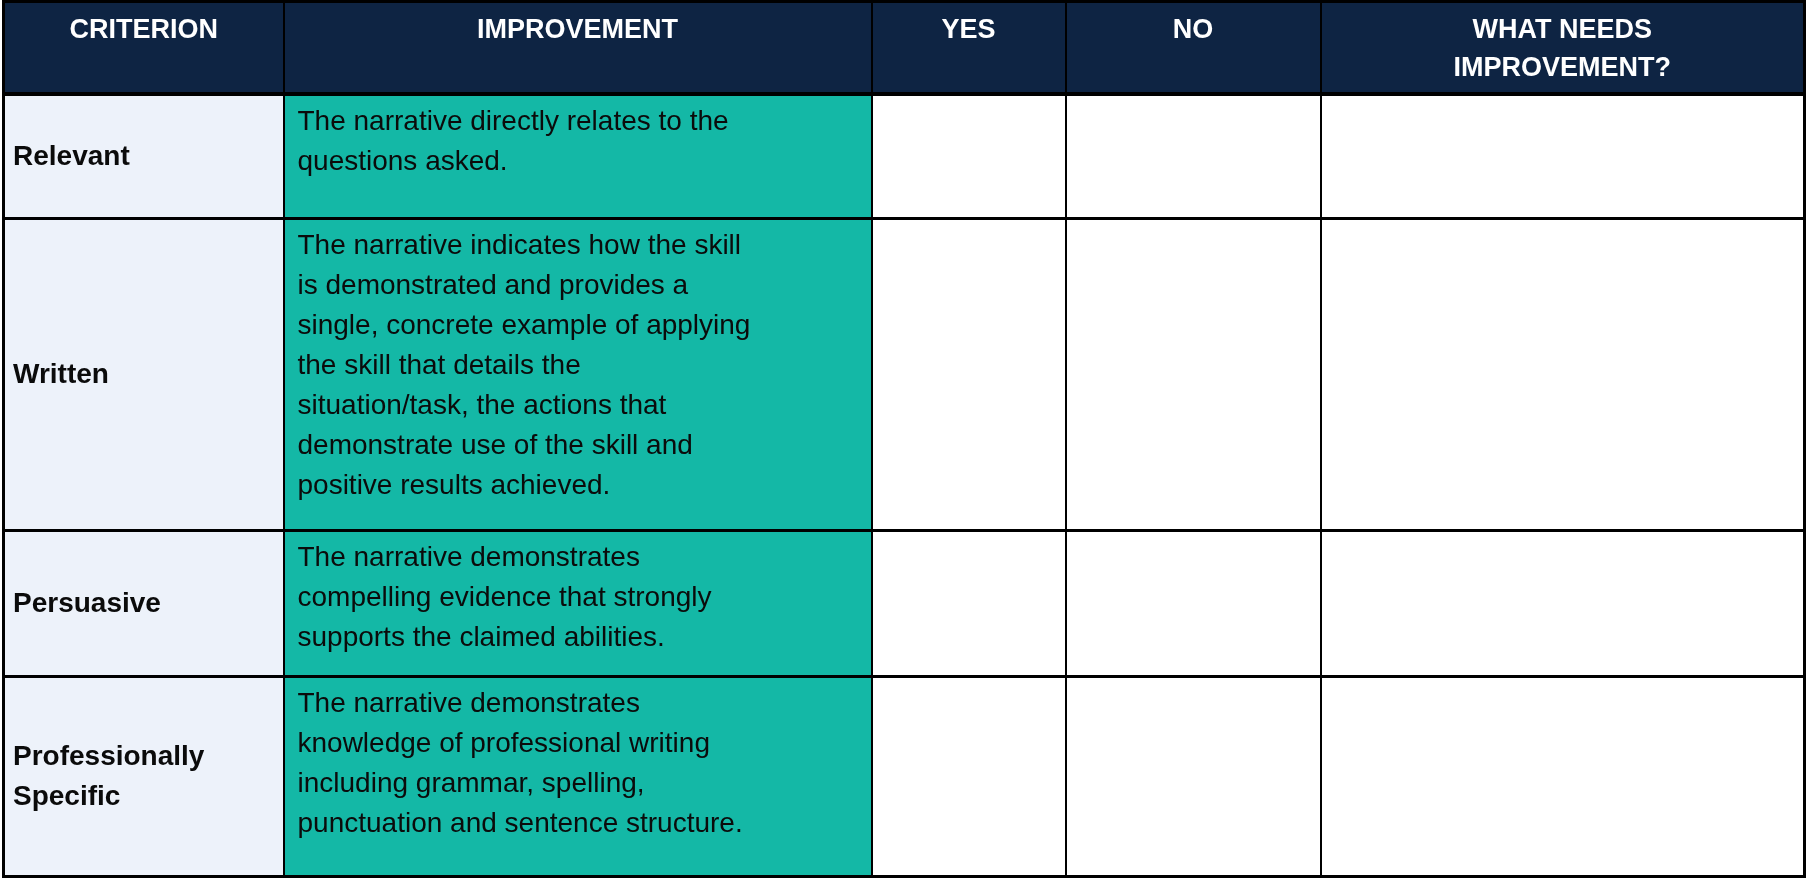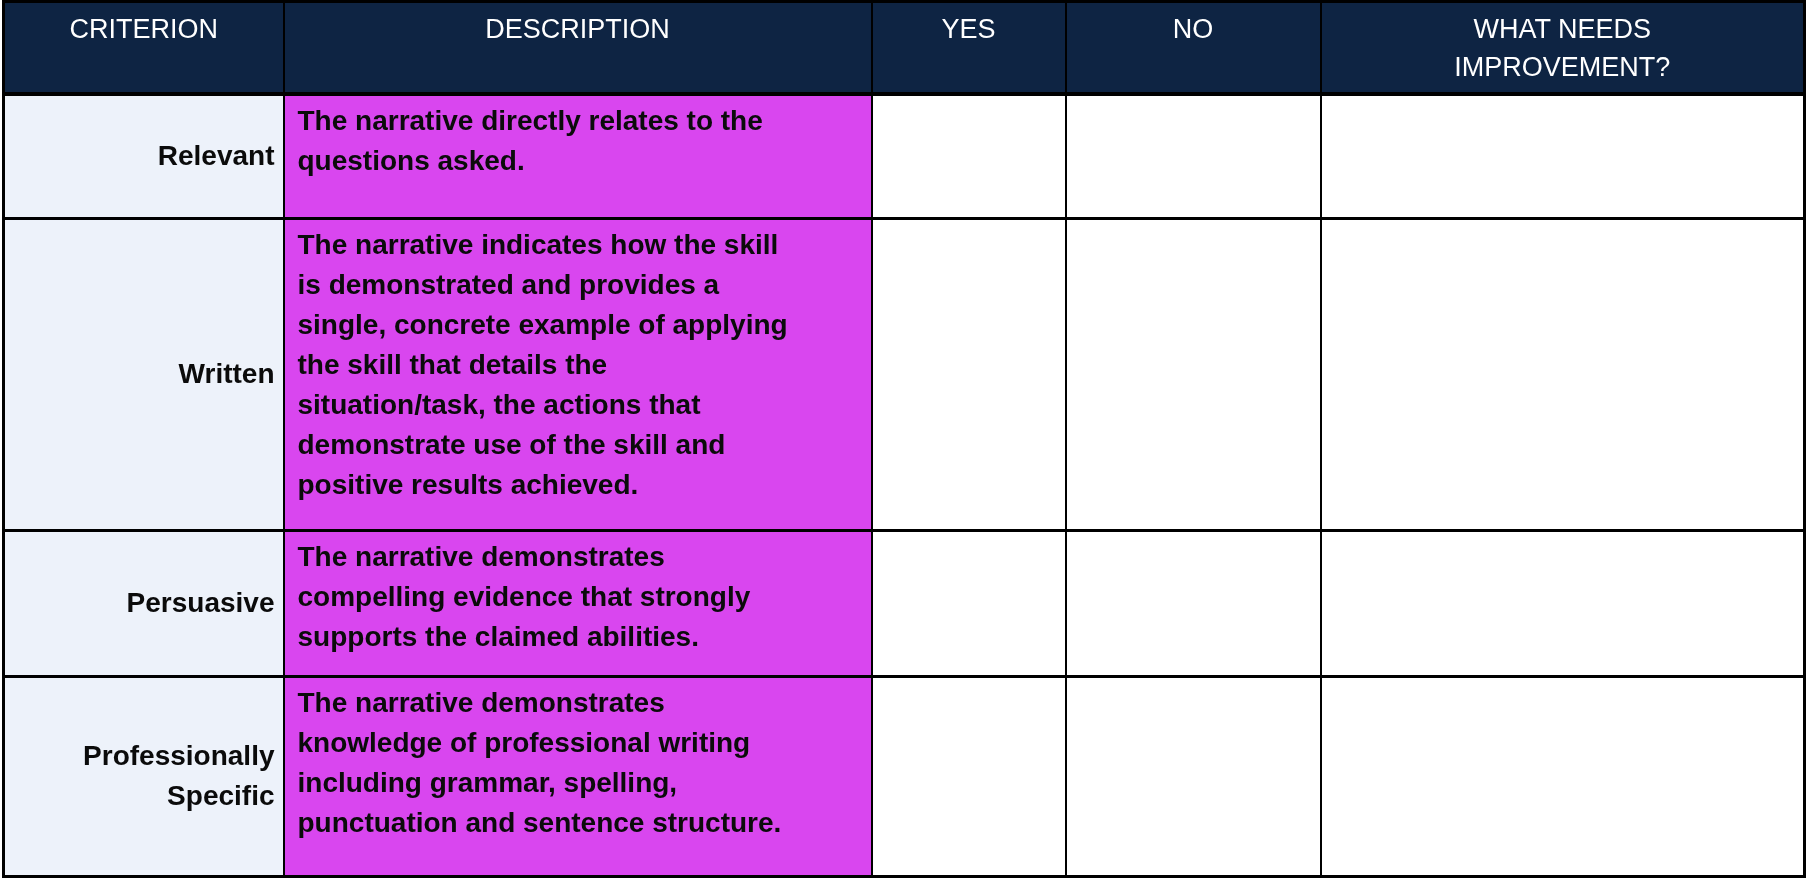--- a/index.html
+++ b/index.html
@@ -30,55 +30,54 @@
     box-sizing: border-box;
     overflow: hidden;
   }
   
   tbody td { border-top-width: 3px; border-bottom-width: 3px; }
   thead th { border-bottom-width: 4px; }
 
   thead th {
     background: var(--header-bg, #0e2443);
     color: var(--header-text, #ffffff);
-    font-weight: normal;
+    font-weight: bold;
     font-size: 27px;
     line-height: 38px;
     vertical-align: top;
     text-align: center;
     padding: 7px 6px 6px 6px;
     white-space: pre-line;
   }
   tr.r-header    { height: 86px;  }
   tr.r-relevant  { height: 124px; }
   tr.r-specific  { height: 312px; }
   tr.r-persuasive{ height: 146px; }
   tr.r-professional { height: 200px; }
 
   td.crit {
     background: var(--criterion-bg, #edf2fa);
     color: var(--body-text, #0b0b0b);
     font-weight: bold;
     font-size: 28px;
     line-height: 40px;
-    text-align: right;
+    text-align: left;
     vertical-align: middle;
     white-space: pre-line;
     padding: 4px 8px;
   }
   td.desc {
-    background: #d946ef;
+    background: #14b8a6;
     color: var(--body-text, #0b0b0b);
     font-size: 28px;
     line-height: 40px;
     vertical-align: top;
     text-align: left;
     white-space: pre-line;
     padding: 5px 8px 5px 13px;
-    font-weight: bold;
   }
   td.fill {
     background: #ffffff;
     color: var(--body-text, #0b0b0b);
     font-size: 28px;
     vertical-align: top;
     padding: 5px 8px;
   }
 </style>
 </head>
@@ -89,21 +88,21 @@
     <colgroup>
       <col style="width:280px">
       <col style="width:588px">
       <col style="width:194px">
       <col style="width:255px">
       <col style="width:484px">
     </colgroup>
     <thead>
       <tr class="r-header">
         <th>CRITERION</th>
-        <th>DESCRIPTION</th>
+        <th>IMPROVEMENT</th>
         <th>YES</th>
         <th>NO</th>
         <th>WHAT NEEDS
 IMPROVEMENT?</th>
       </tr>
     </thead>
     <tbody>
       <tr class="r-relevant">
         <td class="crit">Relevant</td>
         <td class="desc">The narrative directly relates to the

